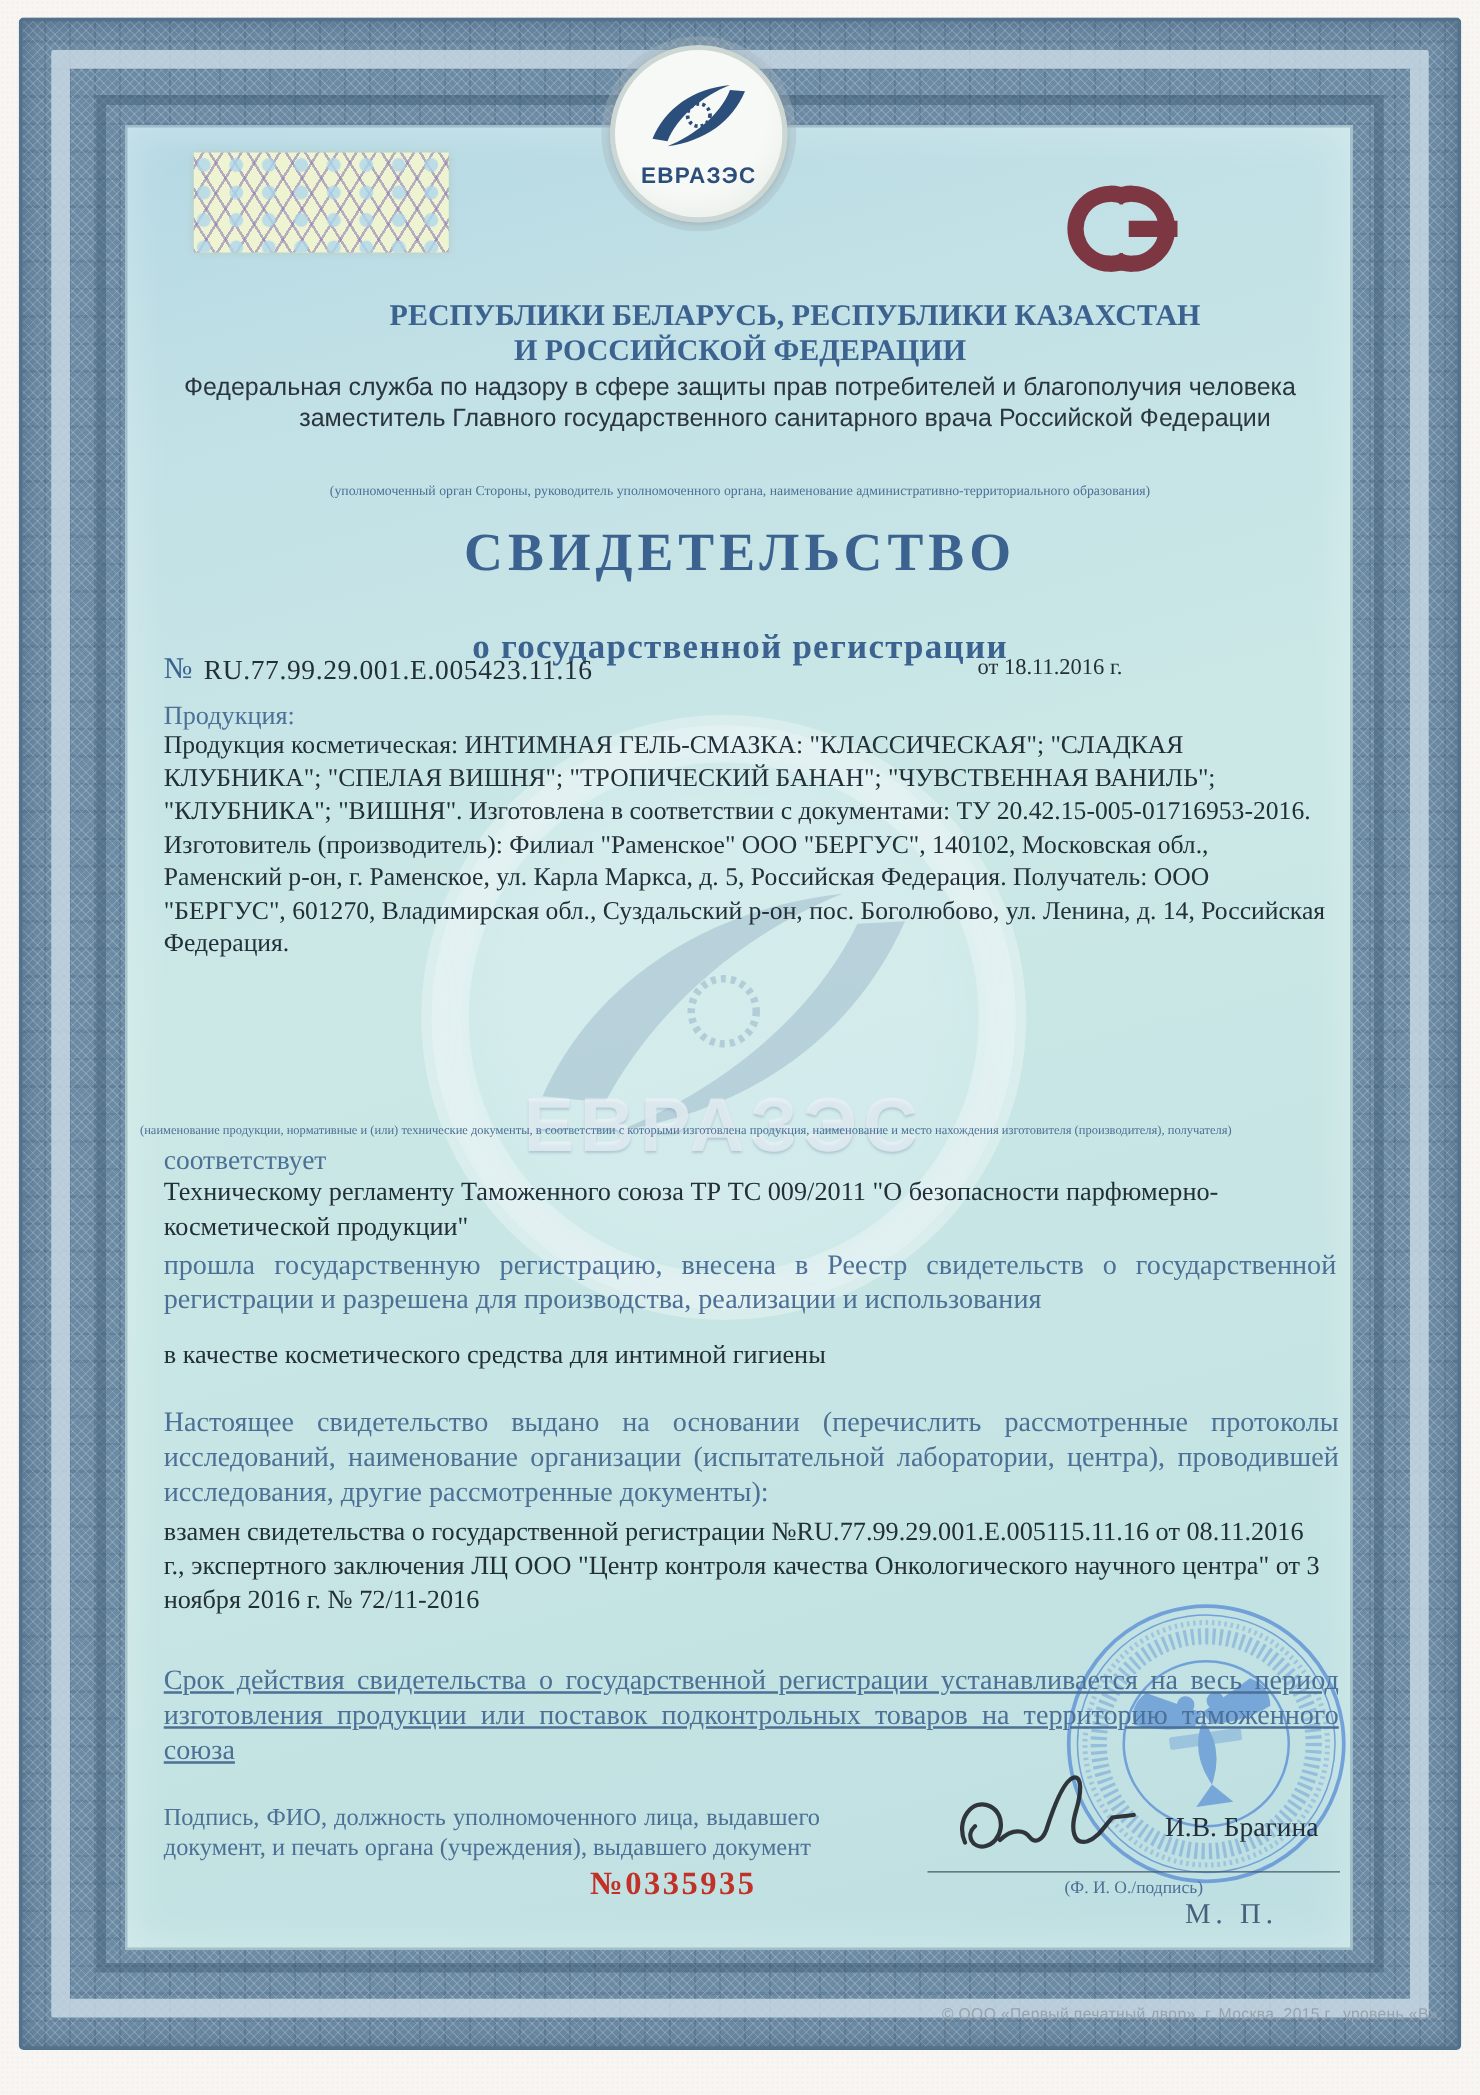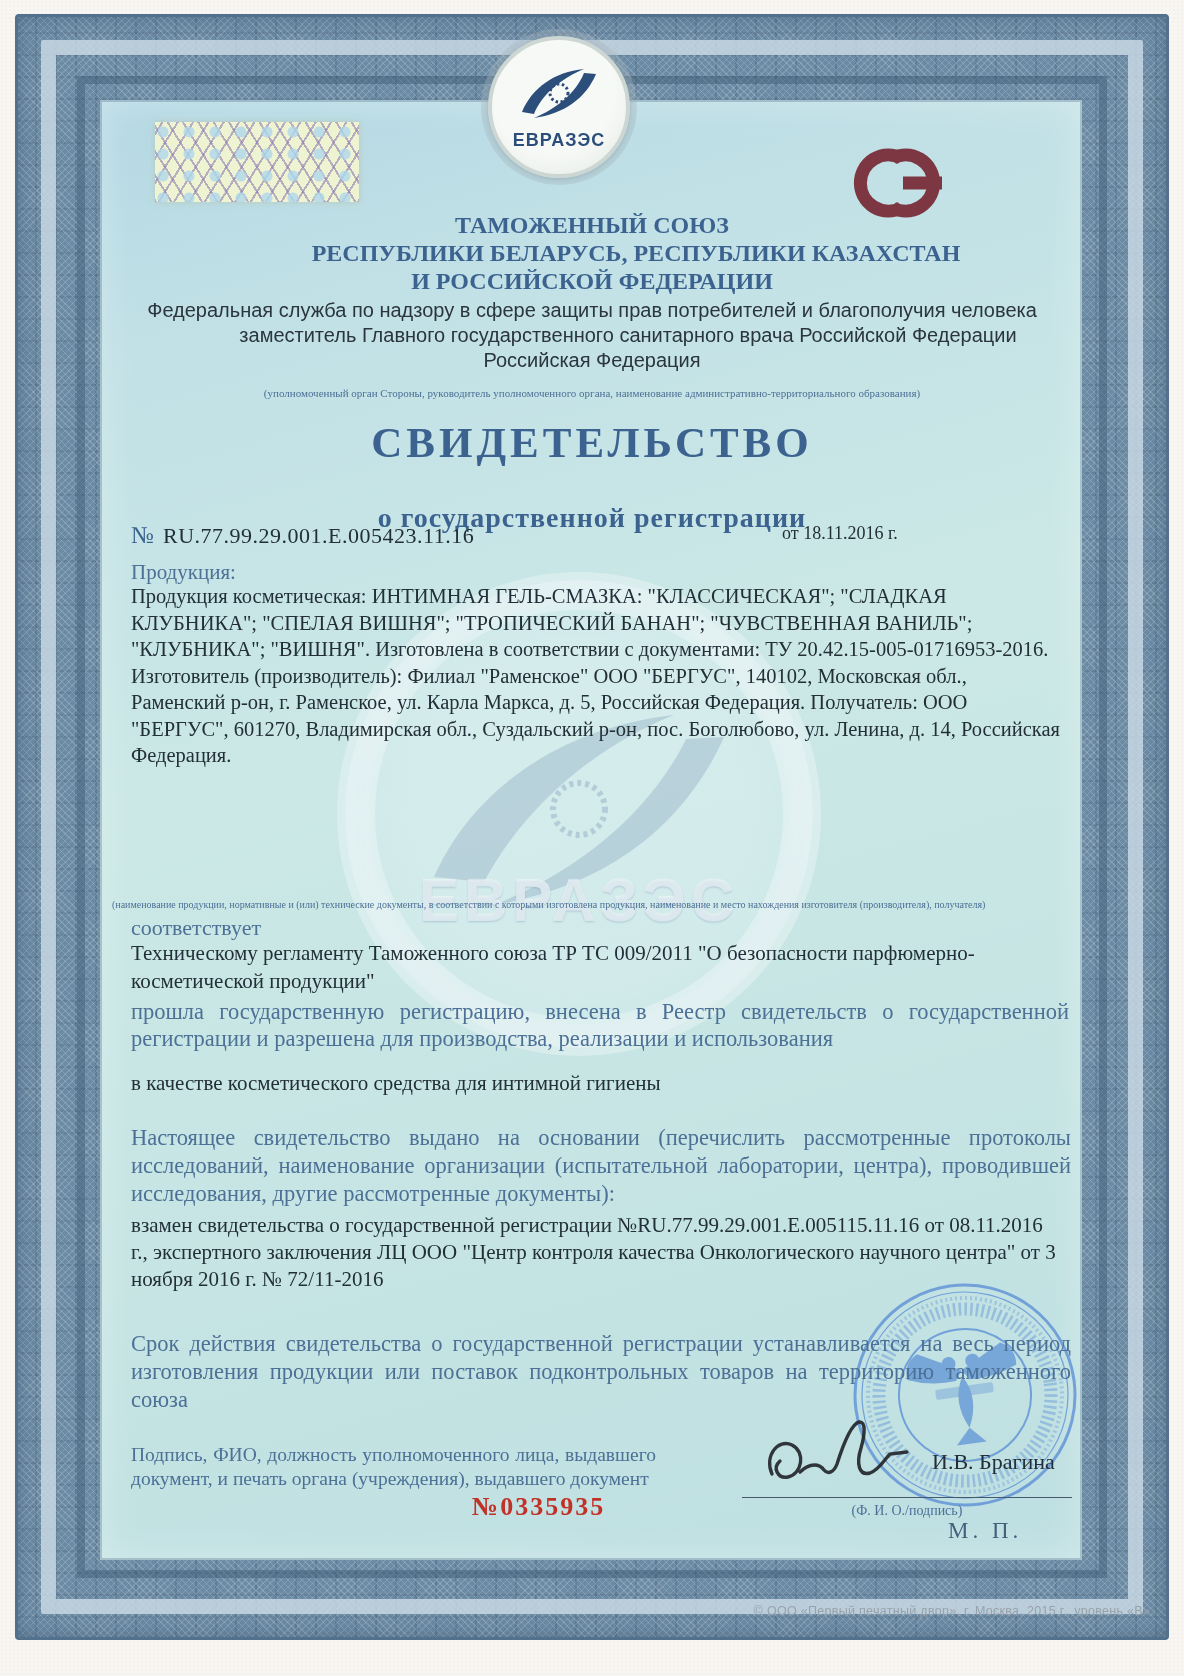--- a/index.html
+++ b/index.html
@@ -105,26 +105,24 @@
   <div class="se" aria-label="СЭ">
     <svg width="104" height="80" viewBox="0 0 104 80">
       <g fill="none" stroke="#7c3742" stroke-width="13" stroke-linecap="butt">
         <path d="M56,15 A28,28 0 1 0 56,65"></path>
         <path d="M48,15 A28,28 0 1 1 48,65"></path>
         <path d="M58,40 L97,40"></path>
       </g>
     </svg>
   </div>
 
-  <div class="t hdr1 serifB" style="top:212px;">ТАМОЖЕННЫЙ СОЮЗ</div>
   <div class="t hdr1 serifB" style="top:240px;padding-left:44px;">РЕСПУБЛИКИ БЕЛАРУСЬ, РЕСПУБЛИКИ КАЗАХСТАН</div>
   <div class="t hdr1 serifB" style="top:268px;">И РОССИЙСКОЙ ФЕДЕРАЦИИ</div>
   <div class="t sub" style="top:299px;">Федеральная служба по надзору в сфере защиты прав потребителей и благополучия человека</div>
   <div class="t sub" style="top:324px;padding-left:36px;">заместитель Главного государственного санитарного врача Российской Федерации</div>
-  <div class="t sub" style="top:349px;">Российская Федерация</div>
   <div class="t cap" style="top:387px;left:0;width:1184px;text-align:center;font-size:11px;">(уполномоченный орган Стороны, руководитель уполномоченного органа, наименование административно-территориального образования)</div>
 
   <div class="t serifB" style="top:418px;left:0;width:1184px;text-align:center;font-weight:bold;font-size:43px;letter-spacing:4px;">СВИДЕТЕЛЬСТВО</div>
   <div class="t serifB" style="top:502px;left:0;width:1184px;text-align:center;font-weight:bold;font-size:28px;letter-spacing:1px;">о государственной регистрации</div>
 
   <div class="t serifB" style="top:522px;left:131px;font-size:24px;">№</div>
   <div class="t sansD" style="top:523px;left:163px;font-size:22px;letter-spacing:.5px;">RU.77.99.29.001.Е.005423.11.16</div>
   <div class="t sansD" style="top:523px;left:746px;font-size:18px;margin-left:36px;">от 18.11.2016 г.</div>
 
   <div class="t cap" style="top:560px;left:131px;font-size:21px;">Продукция:</div>
@@ -132,21 +130,21 @@
   <div class="t cap" style="top:899px;left:112px;width:960px;font-size:10px;white-space:nowrap;overflow:hidden;">(наименование продукции, нормативные и (или) технические документы, в соответствии с которыми изготовлена продукция, наименование и место нахождения изготовителя (производителя), получателя)</div>
 
   <div class="t cap" style="top:915px;left:131px;font-size:22px;">соответствует</div>
   <div class="t sansD" style="top:939px;left:131px;width:930px;font-size:21px;line-height:28px;">Техническому регламенту Таможенного союза ТР ТС 009/2011 "О безопасности парфюмерно-косметической продукции"</div>
   <div class="t cap just" style="top:998px;left:131px;width:938px;font-size:22.5px;line-height:27px;">прошла государственную регистрацию, внесена в Реестр свидетельств о государственной регистрации и разрешена для производства, реализации и использования</div>
   <div class="t sansD" style="top:1071px;left:131px;font-size:21px;">в качестве косметического средства для интимной гигиены</div>
 
   <div class="t cap just" style="top:1124px;left:131px;width:940px;font-size:22.5px;line-height:28px;">Настоящее свидетельство выдано на основании (перечислить рассмотренные протоколы исследований, наименование организации (испытательной лаборатории, центра), проводившей исследования, другие рассмотренные документы):</div>
   <div class="t sansD" style="top:1212px;left:131px;width:930px;font-size:21px;line-height:27px;">взамен свидетельства о государственной регистрации №RU.77.99.29.001.Е.005115.11.16 от 08.11.2016 г., экспертного заключения ЛЦ ООО "Центр контроля качества Онкологического научного центра" от 3 ноября 2016 г. № 72/11-2016</div>
 
-  <div class="t cap just" style="top:1330px;left:131px;width:940px;font-size:22.5px;line-height:28px;">Срок действия свидетельства о государственной регистрации устанавливается на весь период изготовления продукции или поставок подконтрольных товаров на территорию таможенного союза</div>
+  <div class="t cap just" style="top:1330px;left:131px;width:940px;font-size:22.5px;line-height:28px;text-decoration:underline;">Срок действия свидетельства о государственной регистрации устанавливается на весь период изготовления продукции или поставок подконтрольных товаров на территорию таможенного союза</div>
 
   <div class="stamp">
     <svg width="234" height="234" viewBox="0 0 234 234">
       <g stroke="#5b8fd6" fill="none" opacity="0.78">
         <circle cx="117" cy="117" r="110" stroke-width="3"></circle>
         <circle cx="117" cy="117" r="103" stroke-width="1.2"></circle>
         <circle cx="117" cy="117" r="66" stroke-width="2"></circle>
         <circle cx="117" cy="117" r="86" stroke-width="13" stroke-dasharray="2.5 3.2" opacity="0.55"></circle>
         <circle cx="117" cy="117" r="97" stroke-width="4" stroke-dasharray="2 3" opacity="0.45"></circle>
       </g>

